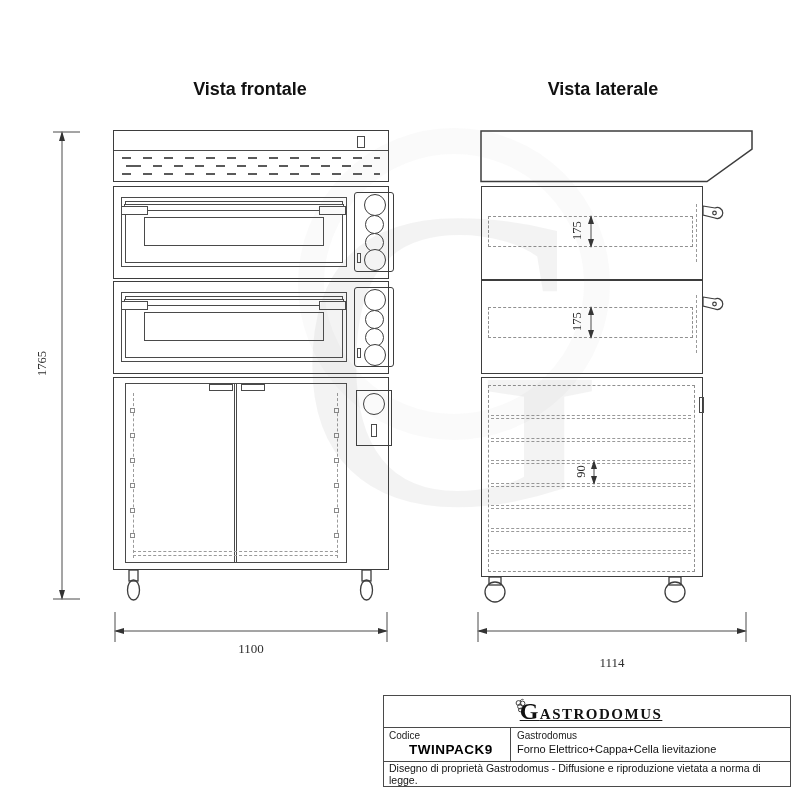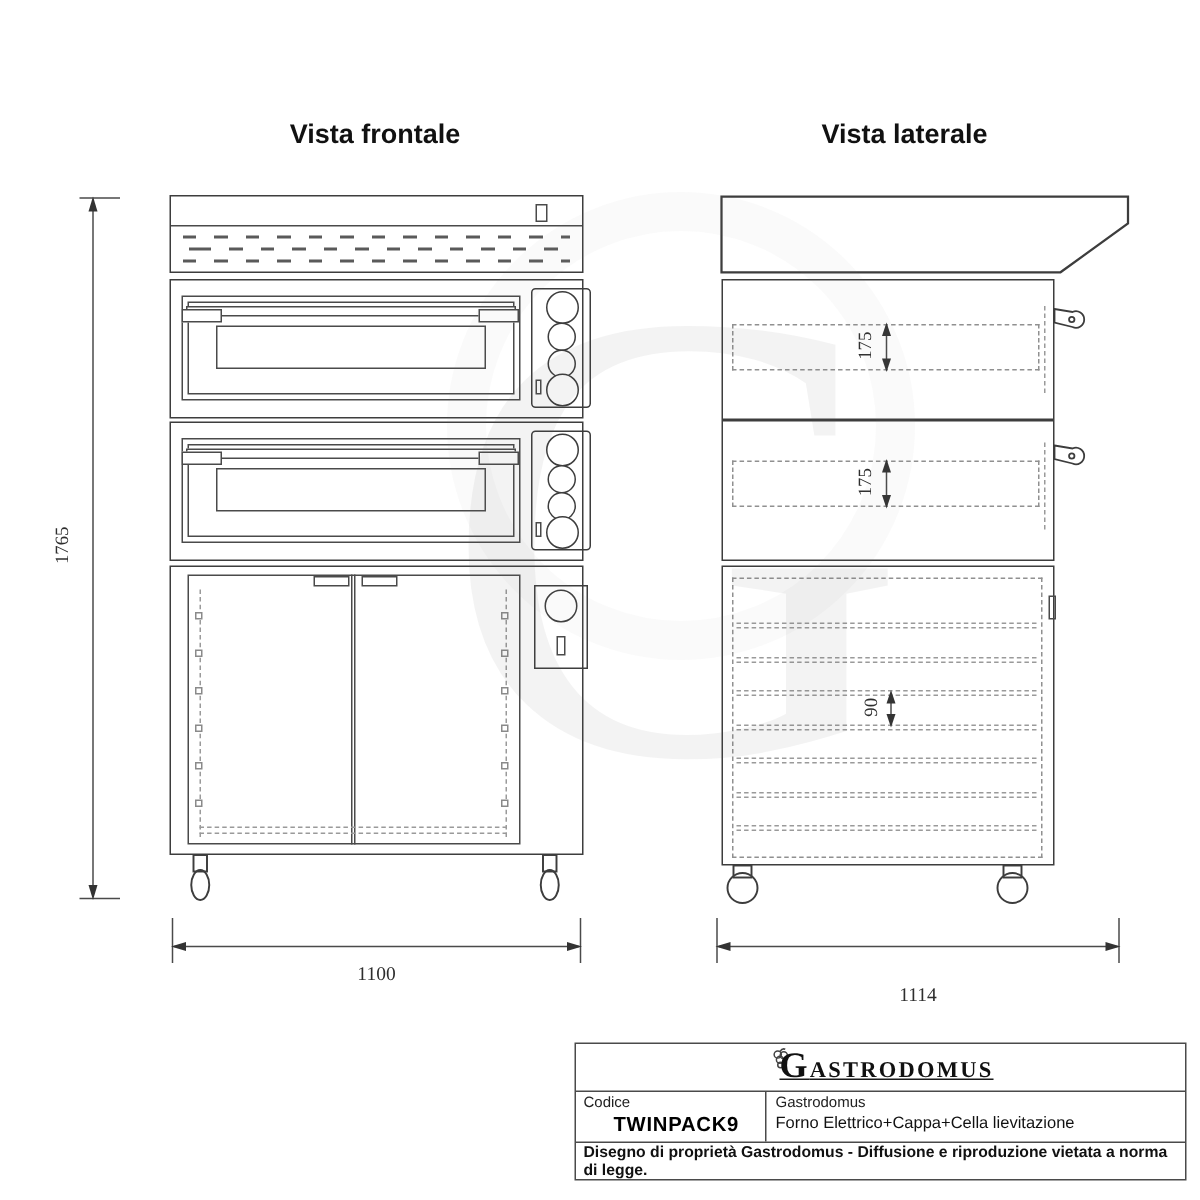--- a/index.html
+++ b/index.html
@@ -23,21 +23,21 @@
   svg.overlay{position:absolute;left:0;top:0;pointer-events:none;}
   .wm-g{position:absolute;left:268px;top:148px;width:364px;height:420px;text-align:center;line-height:420px;
         font-family:"Liberation Serif",serif;font-size:430px;color:#5f5f5f;opacity:0.07;pointer-events:none;}
   .wm-ring{position:absolute;left:298px;top:128px;width:312px;height:312px;border:26px solid #808080;
         border-radius:50%;opacity:0.045;box-sizing:border-box;pointer-events:none;}
   
   .tblock{position:absolute;left:383px;top:695px;width:408px;height:92px;border:1px solid #4a4a4a;
           box-sizing:border-box;background:#fff;display:flex;flex-direction:column;}
   .tb-row1{height:32px;border-bottom:1px solid #4a4a4a;display:flex;align-items:center;justify-content:center;box-sizing:border-box;text-decoration:underline;}
   .tb-row2{height:35px;border-bottom:1px solid #4a4a4a;display:flex;box-sizing:border-box;}
-  .tb-row3{flex:1;display:flex;align-items:center;padding:0 5px;font-size:10.5px;font-weight:700;color:#111;}
+  .tb-row3{flex:1;display:flex;align-items:center;padding:0 5px;font-size:10.5px;font-weight:400;color:#111;}
   .tb-cell1{width:127px;border-right:1px solid #4a4a4a;box-sizing:border-box;padding:2px 5px;}
   .tb-cell2{flex:1;padding:2px 6px;}
   .tb-label{font-size:10px;color:#222;line-height:12px;}
   .tb-code{font-size:13.5px;font-weight:bold;letter-spacing:0.5px;color:#000;line-height:16px;margin-left:20px;}
   .tb-desc{font-size:11px;color:#111;line-height:14px;}
   .brand-text{display:block;font-family:"Liberation Serif",serif;font-size:15px;font-weight:600;
               letter-spacing:1.5px;color:#111;}
   .brand-text::first-letter{font-size:24px;}
   .logo-wrap{display:flex;align-items:flex-end;}
   .logo-wrap svg{margin-bottom:12px;margin-right:-8px;}

